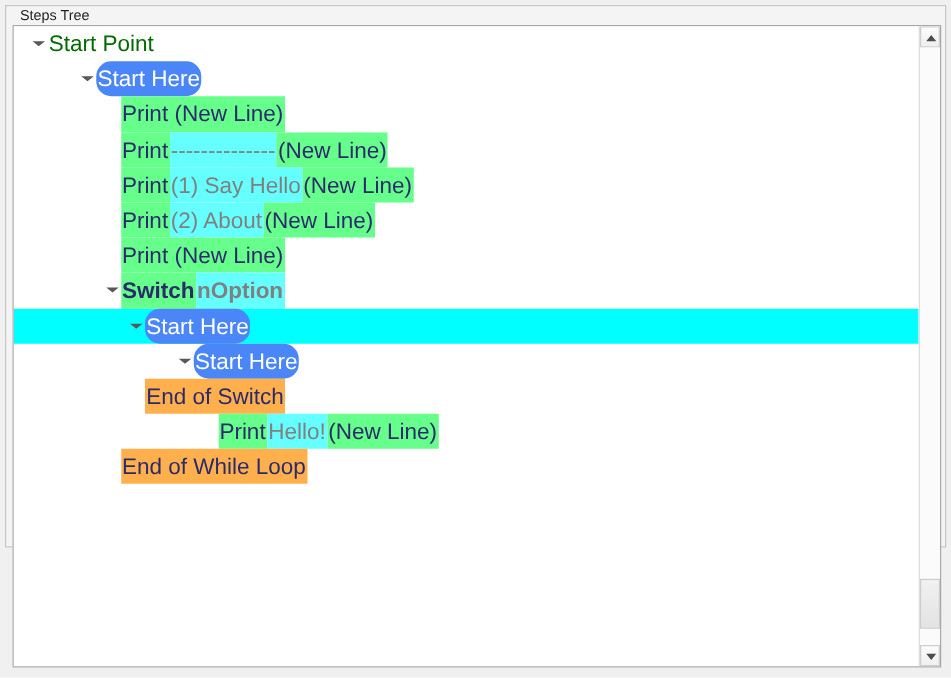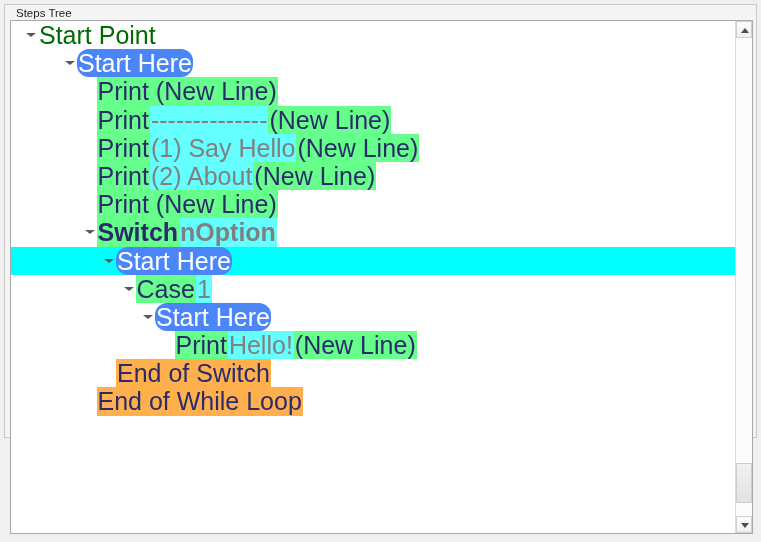--- a/index.html
+++ b/index.html
@@ -36,21 +36,21 @@
   }
   #tree-rows{
     position:absolute;left:0;top:0;right:0;
   }
   
   .row{
     position:relative;
     height:28.2px;
     line-height:28.2px;
     white-space:nowrap;
-    font-size:25px;
+    font-size:18px;
   }
   .row.selected{ background:#00ffff; }
   .rowinner{ position:relative; display:inline-block; height:28.2px; }
   .expander{
     display:inline-block;
     width:14px;height:28.2px;
     vertical-align:top;
     position:relative;
   }
   .expander.has::after{
@@ -121,24 +121,23 @@
       <div id="tree-rows">
           <div class="row"><span class="rowinner" style="margin-left: 13px;"><span class="expander has"></span><span class="tok plain">Start Point</span></span></div>
           <div class="row"><span class="rowinner" style="margin-left: 52px;"><span class="expander has"></span><span class="tok sel">Start Here</span></span></div>
           <div class="row"><span class="rowinner" style="margin-left: 71.5px;"><span class="expander"></span><span class="tok kw">Print (New Line)</span></span></div>
           <div class="row"><span class="rowinner" style="margin-left: 71.5px;"><span class="expander"></span><span class="tok kw">Print </span><span class="tok param">--------------</span><span class="tok kw"> (New Line)</span></span></div>
           <div class="row"><span class="rowinner" style="margin-left: 71.5px;"><span class="expander"></span><span class="tok kw">Print </span><span class="tok param">(1) Say Hello</span><span class="tok kw"> (New Line)</span></span></div>
           <div class="row"><span class="rowinner" style="margin-left: 71.5px;"><span class="expander"></span><span class="tok kw">Print </span><span class="tok param">(2) About</span><span class="tok kw"> (New Line)</span></span></div>
           <div class="row"><span class="rowinner" style="margin-left: 71.5px;"><span class="expander"></span><span class="tok kw">Print (New Line)</span></span></div>
           <div class="row"><span class="rowinner" style="margin-left: 71.5px; font-weight: bold;"><span class="expander has"></span><span class="tok kw">Switch </span><span class="tok param">nOption</span></span></div>
           <div class="row selected"><span class="rowinner" style="margin-left: 91px;"><span class="expander has"></span><span class="tok sel">Start Here</span></span></div>
-          <div class="row"><span class="rowinner" style="margin-left: 110.5px;"><span class="expander has"></span><span class="tok kw">Case </span><span class="tok param">1</span></span></div>
           <div class="row"><span class="rowinner" style="margin-left: 130px;"><span class="expander has"></span><span class="tok sel">Start Here</span></span></div>
+          <div class="row"><span class="rowinner" style="margin-left: 91px;"><span class="expander"></span><span class="tok endkw">End of Switch</span></span></div>
           <div class="row"><span class="rowinner" style="margin-left: 149.5px;"><span class="expander"></span><span class="tok kw">Print </span><span class="tok param">Hello!</span><span class="tok kw"> (New Line)</span></span></div>
-          <div class="row"><span class="rowinner" style="margin-left: 91px;"><span class="expander"></span><span class="tok endkw">End of Switch</span></span></div>
           <div class="row"><span class="rowinner" style="margin-left: 71.5px;"><span class="expander"></span><span class="tok endkw">End of While Loop</span></span></div>
         </div>
     </div>
 
     <div id="vscroll">
       <div id="sb-up" class="sbtn">
         <span class="arrow"></span>
       </div>
       <div id="sb-track"></div>
       <div id="sb-thumb"></div>

